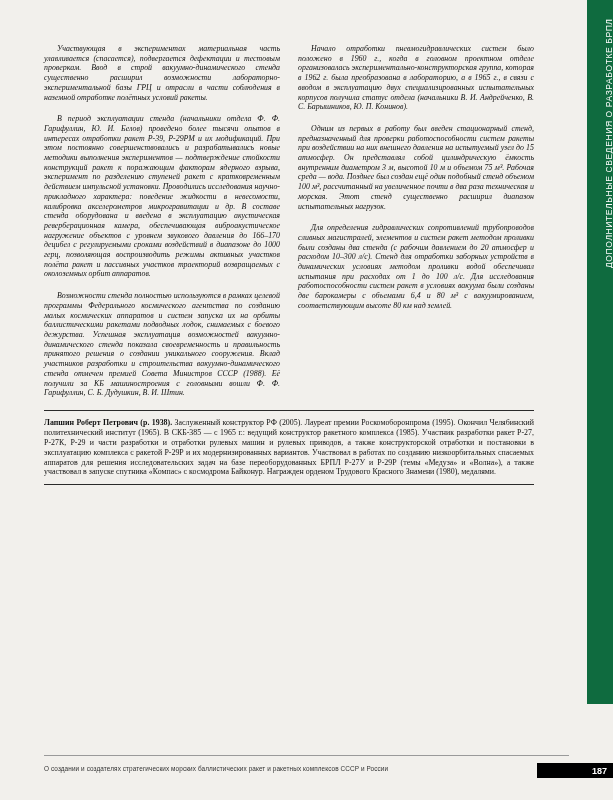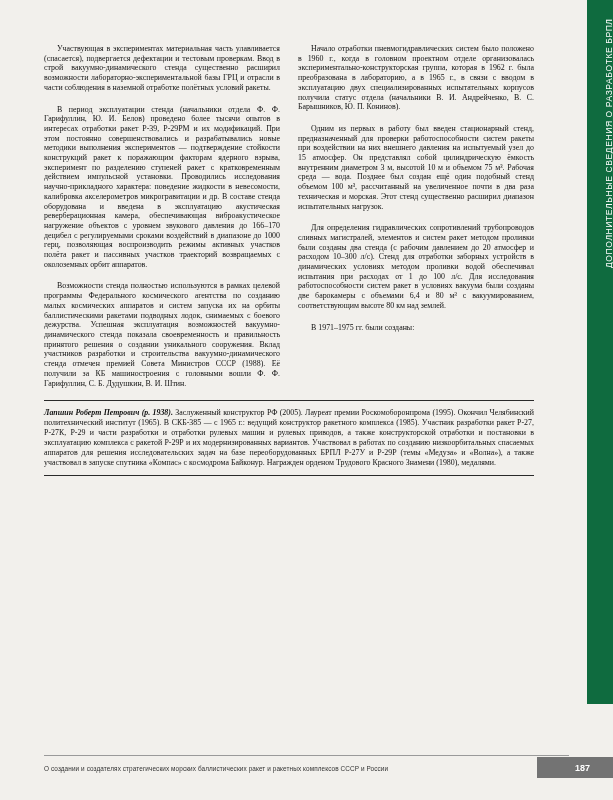--- a/index.html
+++ b/index.html
@@ -51,41 +51,41 @@
     width: 236px;
   }
   p.body {
     margin: 0 0 0 0;
     font-size: 7.9px;
     line-height: 9.7px;
     text-align: justify;
     text-indent: 13px;
     color: #111111;
     hyphens: auto;
+    font-style: italic;
   }
   p.body + p.body {
     margin-top: 12px;
   }
   
   .bio {
     margin-top: 12px;
     border-top: 1px solid #2a2a2a;
     border-bottom: 1px solid #2a2a2a;
     padding: 7px 0 7px 0;
   }
   .bio p {
     margin: 0;
     font-size: 7.9px;
     line-height: 9.9px;
     text-align: justify;
     text-indent: 0;
     color: #111111;
   }
   .bio .name {
-    font-style: italic;
     font-weight: bold;
   }
   
   .footer {
     position: absolute;
     left: 44px;
     bottom: 28px;
     width: 530px;
     display: flex;
     align-items: center;
@@ -103,30 +103,30 @@
     bottom: 44px;
     width: 525px;
     height: 1px;
     background: #9a9a9a;
   }
   .page-num-box {
     position: absolute;
     right: 0px;
     bottom: 22px;
     width: 76px;
-    height: 21px;
-    background: #737373;
+    height: 15px;
+    background: #000000;
     color: #ffffff;
     font-family: "Liberation Sans", sans-serif;
     font-size: 9px;
     font-weight: bold;
     display: flex;
     align-items: center;
     justify-content: flex-end;
-    padding-right: 23px;
+    padding-right: 6px;
     box-sizing: border-box;
   }
 </style>
 </head>
 <body>
 
 <div class="page">
 
   <div class="side-tab">
     <span class="side-text">ДОПОЛНИТЕЛЬНЫЕ СВЕДЕНИЯ О РАЗРАБОТКЕ БРПЛ</span>
@@ -138,21 +138,20 @@
       <div class="col">
         <p class="body">Участвующая в экспериментах материальная часть улавливается (спасается), подвергается дефектации и тестовым проверкам. Ввод в строй вакуумно-динамического стенда существенно расширил возможности лабораторно-экспериментальной базы ГРЦ и отрасли в части соблюдения в наземной отработке полётных условий ракеты.</p>
         <p class="body">В период эксплуатации стенда (начальники отдела Ф. Ф. Гарифуллин, Ю. И. Белов) проведено более тысячи опытов в интересах отработки ракет Р-39, Р-29РМ и их модификаций. При этом постоянно совершенствовались и разрабатывались новые методики выполнения экспериментов — подтверждение стойкости конструкций ракет к поражающим факторам ядерного взрыва, эксперимент по разделению ступеней ракет с кратковременным действием импульсной установки. Проводились исследования научно-прикладного характера: поведение жидкости в невесомости, калибровка акселерометров микрогравитации и др. В составе стенда оборудована и введена в эксплуатацию акустическая реверберационная камера, обеспечивающая виброакустическое нагружение объектов с уровнем звукового давления до 166–170 децибел с регулируемыми сроками воздействий в диапазоне до 1000 герц, позволяющая воспроизводить режимы активных участков полёта ракет и пассивных участков траекторий возвращаемых с околоземных орбит аппаратов.</p>
         <p class="body">Возможности стенда полностью используются в рамках целевой программы Федерального космического агентства по созданию малых космических аппаратов и систем запуска их на орбиты баллистическими ракетами подводных лодок, снимаемых с боевого дежурства. Успешная эксплуатация возможностей вакуумно-динамического стенда показала своевременность и правильность принятого решения о создании уникального сооружения. Вклад участников разработки и строительства вакуумно-динамического стенда отмечен премией Совета Министров СССР (1988). Её получили за КБ машиностроения с головными вошли Ф. Ф. Гарифуллин, С. Б. Дудушкин, В. И. Штин.</p>
       </div>
 
       <div class="col">
         <p class="body">Начало отработки пневмогидравлических систем было положено в 1960 г., когда в головном проектном отделе организовалась экспериментально-конструкторская группа, которая в 1962 г. была преобразована в лабораторию, а в 1965 г., в связи с вводом в эксплуатацию двух специализированных испытательных корпусов получила статус отдела (начальники В. И. Андрейченко, В. С. Барышников, Ю. П. Конинов).</p>
         <p class="body">Одним из первых в работу был введен стационарный стенд, предназначенный для проверки работоспособности систем ракеты при воздействии на них внешнего давления на испытуемый узел до 15 атмосфер. Он представлял собой цилиндрическую ёмкость внутренним диаметром 3 м, высотой 10 м и объемом 75 м³. Рабочая среда — вода. Позднее был создан ещё один подобный стенд объемом 100 м³, рассчитанный на увеличенное почти в два раза техническая и морская. Этот стенд существенно расширил диапазон испытательных нагрузок.</p>
         <p class="body">Для определения гидравлических сопротивлений трубопроводов сливных магистралей, элементов и систем ракет методом проливки были созданы два стенда (с рабочим давлением до 20 атмосфер и расходом 10–300 л/с). Стенд для отработки заборных устройств в динамических условиях методом проливки водой обеспечивал испытания при расходах от 1 до 100 л/с. Для исследования работоспособности систем ракет в условиях вакуума были созданы две барокамеры с объемами 6,4 и 80 м³ с вакуумированием, соответствующим высоте 80 км над землей.</p>
-        <p class="body">В 1971–1975 гг. были созданы:</p>
       </div>
 
     </div>
 
     <div class="bio">
       <p><span class="name">Лапшин Роберт Петрович (р. 1938).</span><span> Заслуженный конструктор РФ (2005). Лауреат премии Роскомоборонпрома (1995). Окончил Челябинский политехнический институт (1965). В СКБ-385 — с 1965 г.: ведущий конструктор ракетного комплекса (1985). Участник разработки ракет Р-27, Р-27К, Р-29 и части разработки и отработки рулевых машин и рулевых приводов, а также конструкторской отработки и постановки в эксплуатацию комплекса с ракетой Р-29Р и их модернизированных вариантов. Участвовал в работах по созданию низкоорбитальных спасаемых аппаратов для решения исследовательских задач на базе переоборудованных БРПЛ Р-27У и Р-29Р (темы «Медуза» и «Волна»), а также участвовал в запуске спутника «Компас» с космодрома Байконур. Награжден орденом Трудового Красного Знамени (1980), медалями.</span></p>
     </div>
   </div>
 
   <div class="footer-rule"></div>

